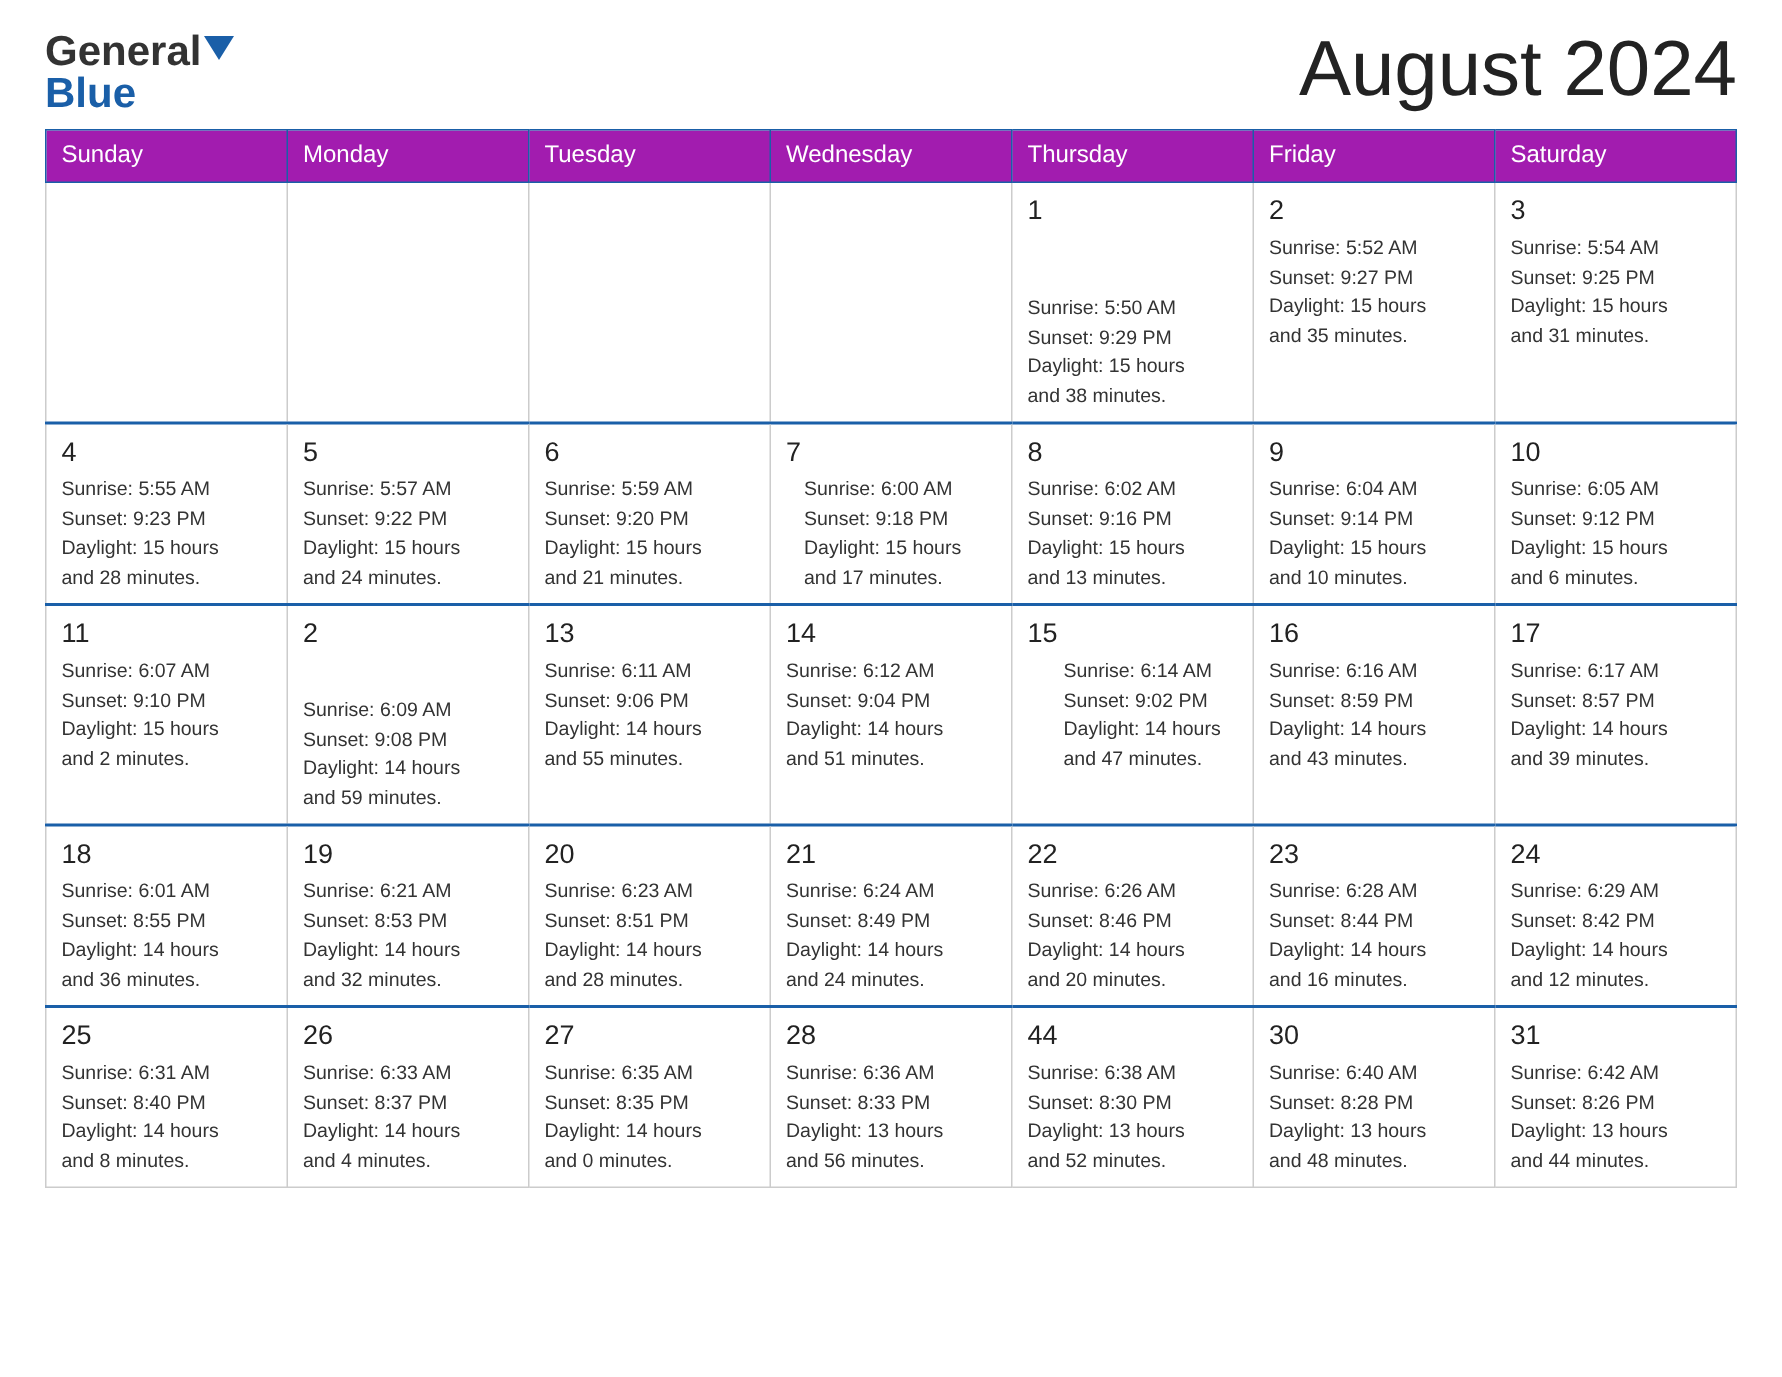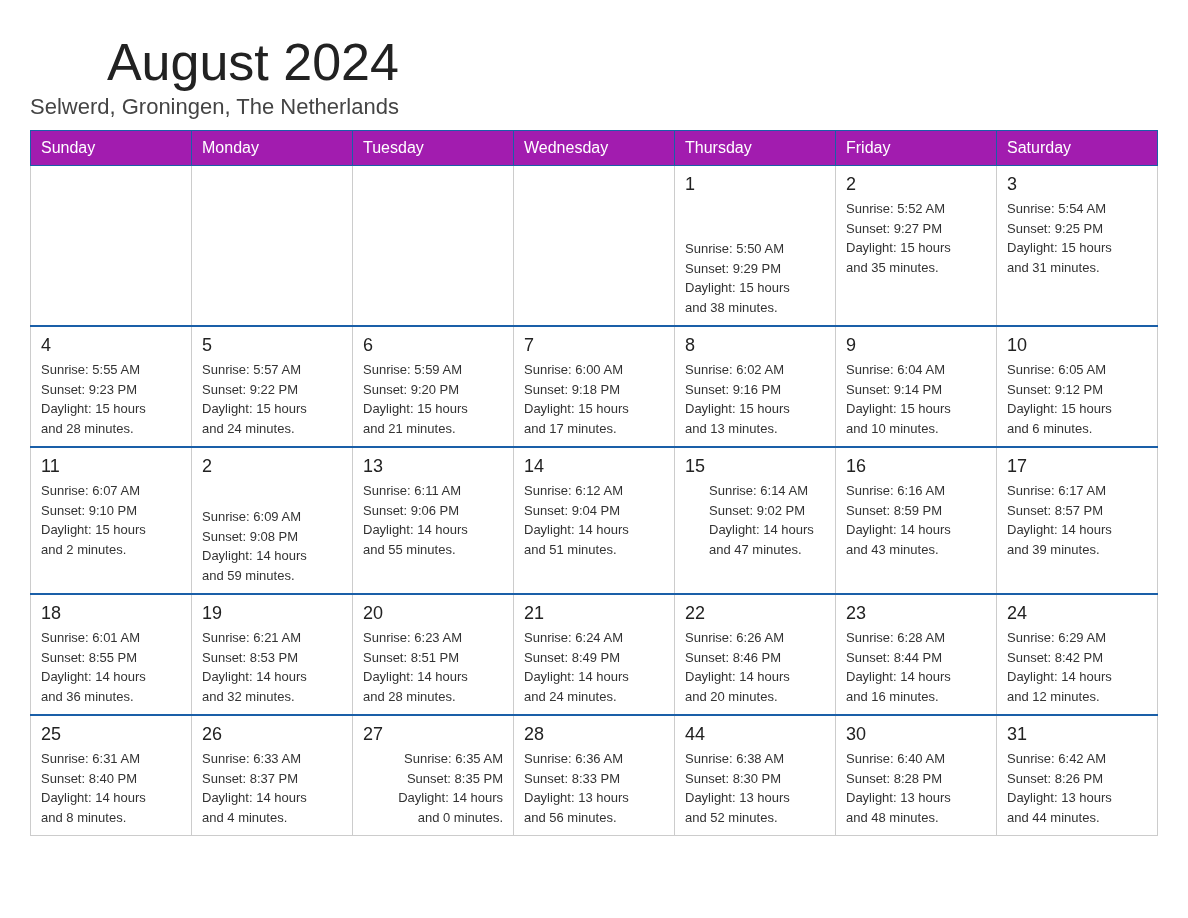--- a/index.html
+++ b/index.html
@@ -44,21 +44,20 @@
       vertical-align: middle;
       position: relative;
       top: -2px;
     }
     .logo-row {
       display: flex;
       align-items: center;
     }
     .title-area {
       text-align: right;
-      margin-top: 16px;
     }
     .month-title {
       font-size: 52px;
       font-weight: 300;
       color: #222;
       line-height: 1;
     }
     .location-title {
       font-size: 22px;
       color: #444;
@@ -102,23 +101,31 @@
       line-height: 1.5;
     }
     .row-divider td {
       border-top: 2px solid #1a5fa8;
     }
   </style>
 </head>
 <body>
 
 <div class="header-area">
+  <div class="logo">
+    <div class="logo-row">
+      <span class="logo-general">General</span>
+      <span class="logo-triangle"></span>
+    </div>
+    <div class="logo-row">
+      <span class="logo-blue">Blue</span>
+    </div>
+  </div>
   <div class="title-area">
     <div class="month-title">August 2024</div>
-    <div class="location-title">Selwerd, Groningen, The Netherlands</div>
   </div>
 </div>
 
 <table class="calendar-table">
   <thead>
     <tr>
     <th>Sunday</th>
         <th>Monday</th>
         <th>Tuesday</th>
         <th>Wednesday</th>
@@ -172,21 +179,21 @@
         </td>
         <td>
           <span class="day-number">6</span>
           <div class="day-info" style="white-space: pre-line;">Sunrise: 5:59 AM
 Sunset: 9:20 PM
 Daylight: 15 hours
 and 21 minutes.</div>
         </td>
         <td>
           <span class="day-number">7</span>
-          <div class="day-info" style="white-space: pre-line;">Sunrise: 6:00 AM
+          <div class="day-info" style="white-space: pre-line; margin-left: 12px;">Sunrise: 6:00 AM
 Sunset: 9:18 PM
 Daylight: 15 hours
 and 17 minutes.</div>
         </td>
         <td>
           <span class="day-number">8</span>
           <div class="day-info" style="white-space: pre-line;">Sunrise: 6:02 AM
 Sunset: 9:16 PM
 Daylight: 15 hours
 and 13 minutes.</div>
@@ -318,21 +325,21 @@
         </td>
         <td>
           <span class="day-number">26</span>
           <div class="day-info" style="white-space: pre-line;">Sunrise: 6:33 AM
 Sunset: 8:37 PM
 Daylight: 14 hours
 and 4 minutes.</div>
         </td>
         <td>
           <span class="day-number">27</span>
-          <div class="day-info" style="white-space: pre-line; text-align: right;">Sunrise: 6:35 AM
+          <div class="day-info" style="white-space: pre-line;">Sunrise: 6:35 AM
 Sunset: 8:35 PM
 Daylight: 14 hours
 and 0 minutes.</div>
         </td>
         <td>
           <span class="day-number">28</span>
           <div class="day-info" style="white-space: pre-line;">Sunrise: 6:36 AM
 Sunset: 8:33 PM
 Daylight: 13 hours
 and 56 minutes.</div>

